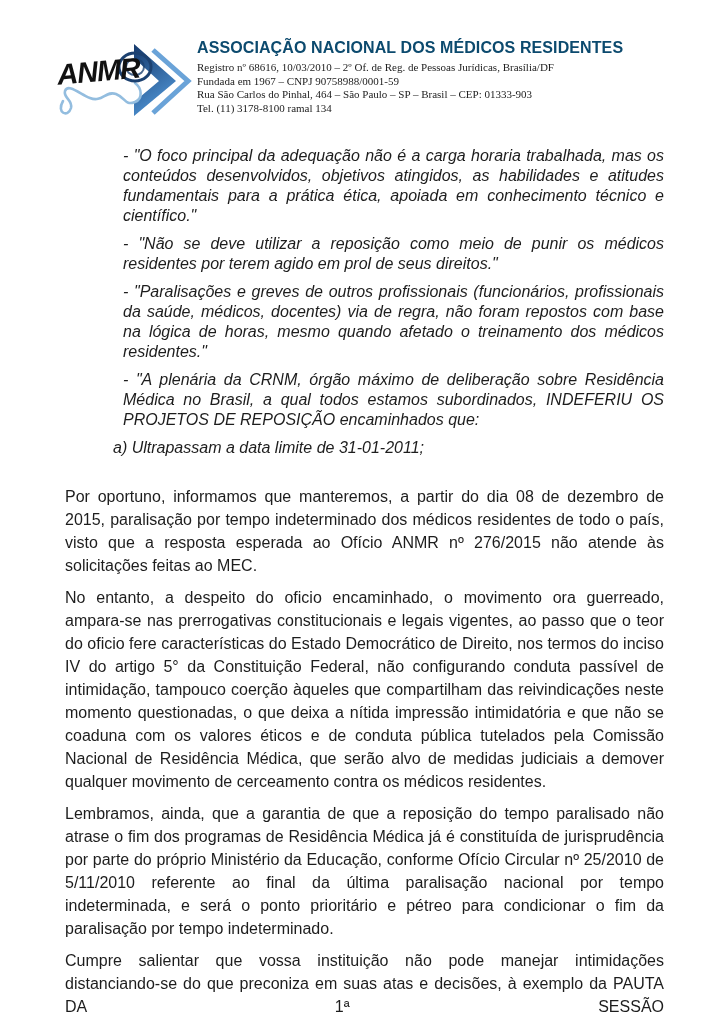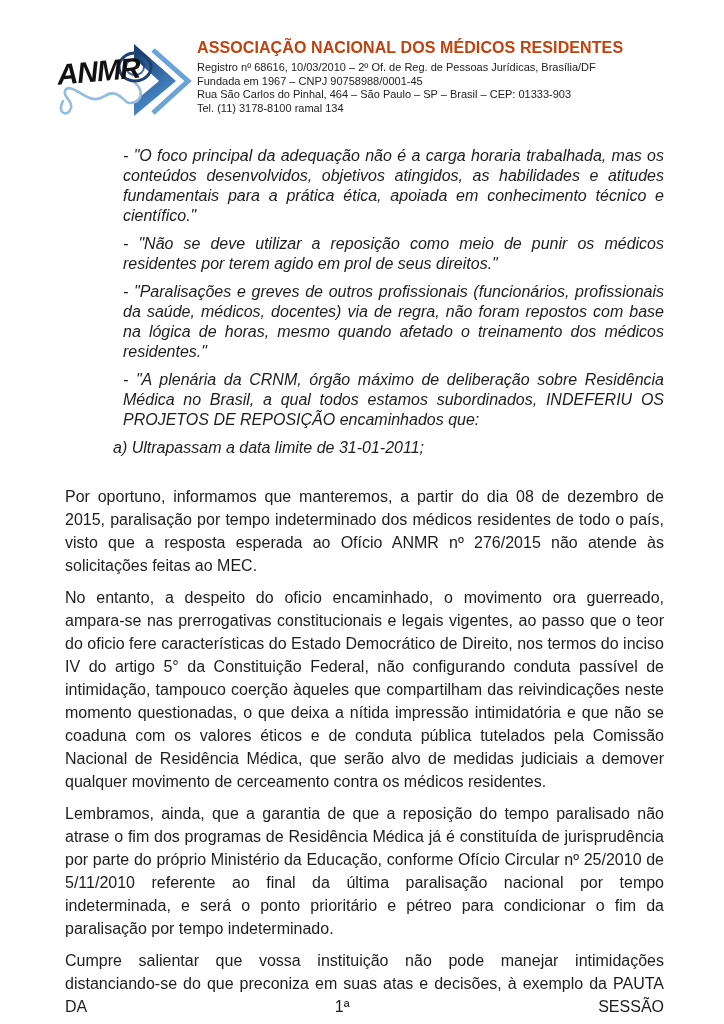--- a/index.html
+++ b/index.html
@@ -34,29 +34,30 @@
   }
   .logo-wrap svg { display: block; }
   .org-info {
     padding-top: 5px;
     flex: 1 1 auto;
   }
   .org-name {
     font-size: 16px;
     font-weight: bold;
     letter-spacing: 0.1px;
-    color: #c2410c;
+    color: #0c4a6e;
     margin-bottom: 4px;
     white-space: nowrap;
   }
   .org-line {
     font-size: 11px;
     line-height: 13.6px;
     color: #222222;
     white-space: nowrap;
+    font-family: Liberation Serif, serif;
   }
 
   
   .letter-body {
     position: absolute;
     top: 146px;
     left: 65px;
     width: 599px;
     font-size: 16px;
   }
@@ -113,21 +114,21 @@
 
         <ellipse cx="80" cy="26" rx="16" ry="14" fill="none" stroke-width="3" stroke="#1c4170"></ellipse>
         <ellipse cx="80" cy="26" rx="9" ry="8" fill="none" stroke-width="2" opacity="0.8" stroke="#1c4170"></ellipse>
 
         <text x="2" y="40" font-family="Liberation Sans, sans-serif" font-size="29" font-weight="bold" font-style="italic" letter-spacing="-1" transform="rotate(-5 45 30)" fill="#111111">ANMR</text>
       </svg>
     </div>
     <div class="org-info">
       <div class="org-name">ASSOCIAÇÃO NACIONAL DOS MÉDICOS RESIDENTES</div>
       <div class="org-line">Registro nº 68616, 10/03/2010 – 2º Of. de Reg. de Pessoas Jurídicas, Brasília/DF</div>
-      <div class="org-line">Fundada em 1967 – CNPJ 90758988/0001-45</div>
+      <div class="org-line">Fundada em 1967 – CNPJ 90758988/0001-59</div>
       <div class="org-line">Rua São Carlos do Pinhal, 464 – São Paulo – SP – Brasil – CEP: 01333-903</div>
       <div class="org-line">Tel. (11) 3178-8100 ramal 134</div>
     </div>
   </header>
 
   <main class="letter-body">
 
     <section class="quote-section">
       <p>- "O foco principal da adequação não é a carga horaria trabalhada, mas os conteúdos desenvolvidos, objetivos atingidos, as habilidades e atitudes fundamentais para a prática ética, apoiada em conhecimento técnico e científico."</p>
       <p>- "Não se deve utilizar a reposição como meio de punir os médicos residentes por terem agido em prol de seus direitos."</p>

